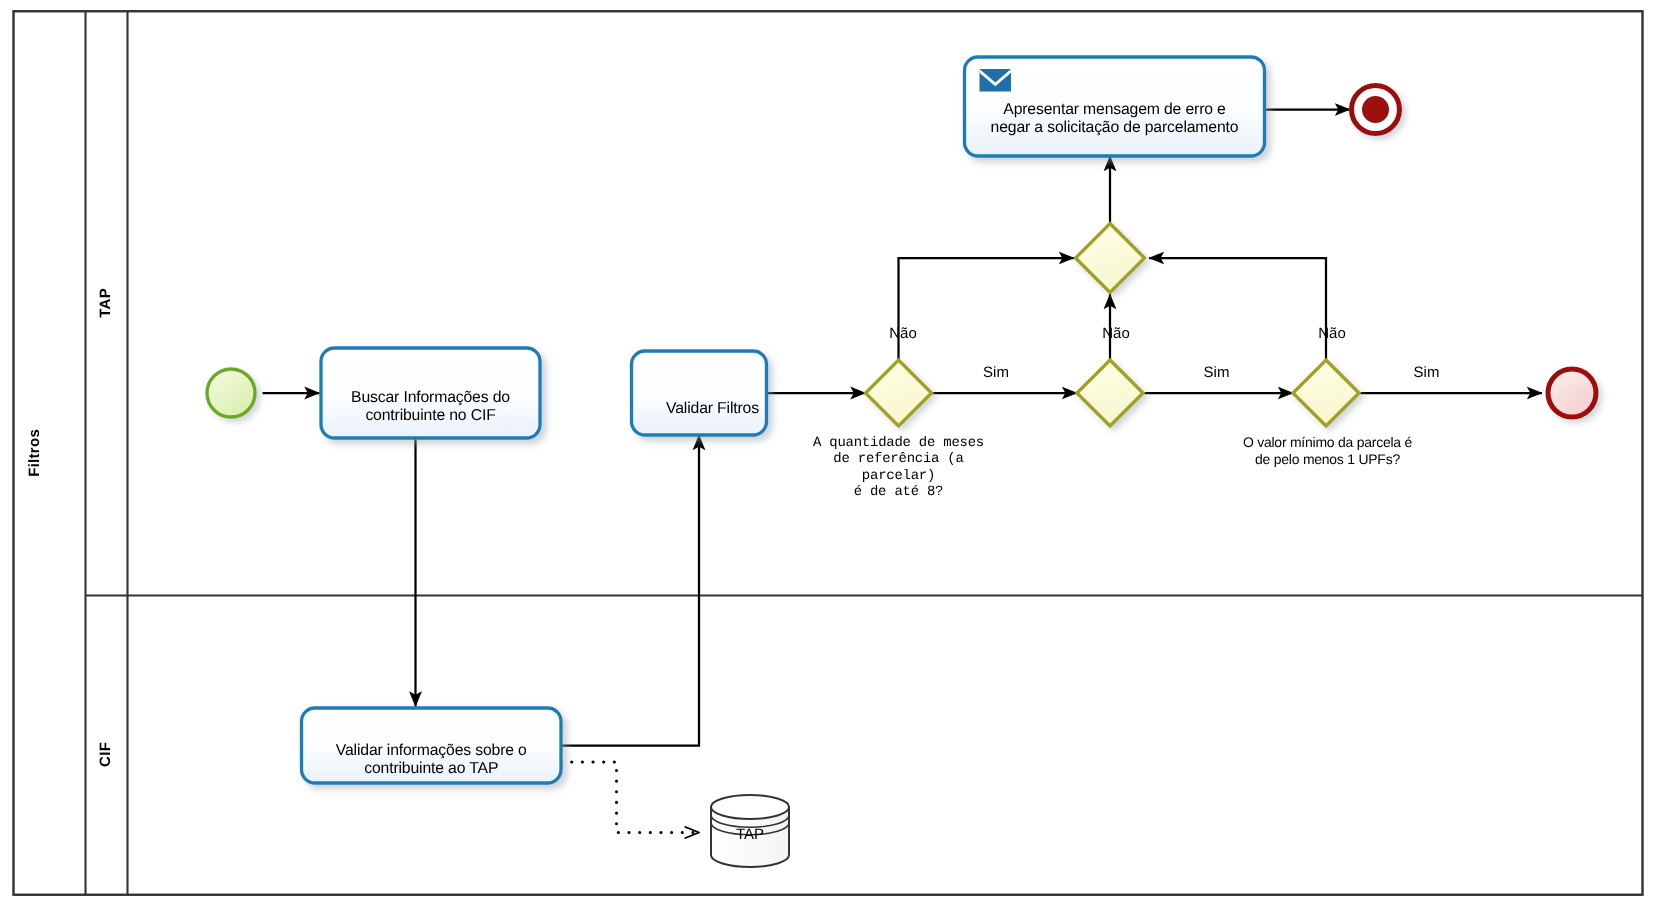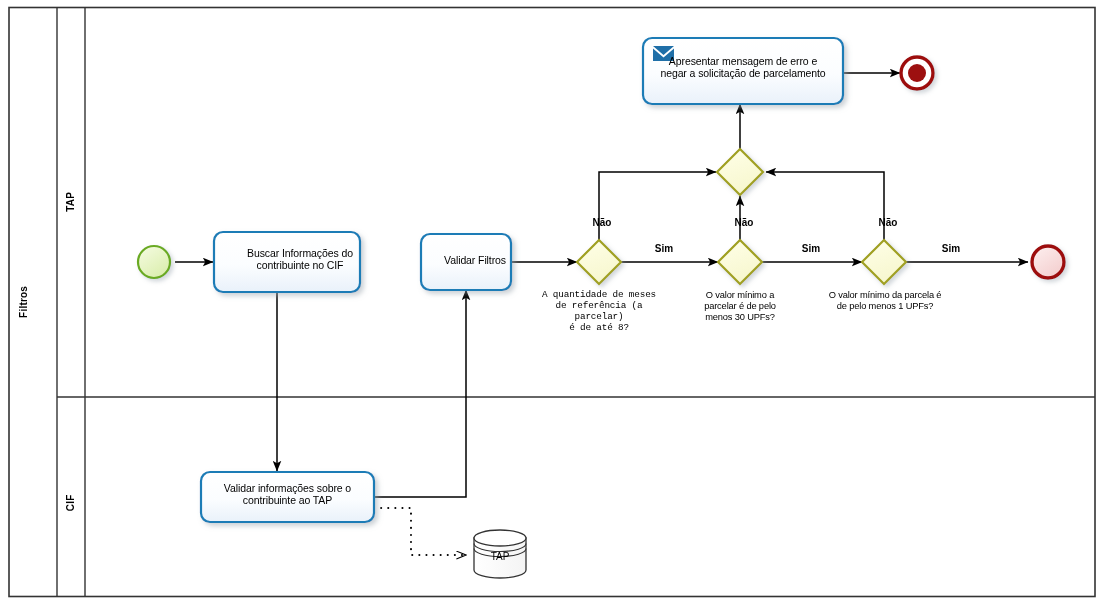--- a/index.html
+++ b/index.html
@@ -30,28 +30,28 @@
     font-family: "Liberation Sans", sans-serif;
     color: #000000;
     text-align: center;
     line-height: 1.18;
     white-space: pre-line;
     pointer-events: none;
   }
   .task-label {
     font-size: 10.5px;
     letter-spacing: -0.1px;
+    margin-top: 12px;
   }
   .gw-label {
     font-size: 9.3px;
     letter-spacing: -0.15px;
   }
   .flow-label {
     font-size: 10px;
-    font-weight: bold;
   }
   .lane-label {
     font-size: 10px;
     font-weight: bold;
     letter-spacing: 0.2px;
   }
   .rot {
     transform: rotate(-90deg);
     transform-origin: 50% 50%;
   }
@@ -207,38 +207,35 @@
       <path d="M474,548.5 A26,8 0 0 0 526,548.5" fill="none" stroke="#333333" stroke-width="1.1"></path>
     </g>
   </svg>
 
   <div class="lbl lane-label rot" style="left:-36px; top:296px; width:120px;">Filtros</div>
 
   <div class="lbl lane-label rot" style="left:31px; top:196px; width:80px;">TAP</div>
 
   <div class="lbl lane-label rot" style="left:31px; top:497px; width:80px;">CIF</div>
 
-  <div class="lbl task-label" style="left:217px; top:247px; width:140px;padding-left:13px;">Buscar Informações do
+  <div class="lbl task-label" style="left:217px; top:247px; width:140px;">Buscar Informações do
 contribuinte no CIF</div>
 
   <div class="lbl task-label" style="left:423px; top:254px; width:104px;">Validar Filtros</div>
 
   <div class="lbl task-label" style="left:647px; top:55px; width:192px;">Apresentar mensagem de erro e
 negar a solicitação de parcelamento</div>
 
   <div class="lbl task-label" style="left:203px; top:482px; width:169px;">Validar informações sobre o
 contribuinte ao TAP</div>
 
   <div class="lbl gw-label" style="left:531px; top:290px; width:136px;font-family:Liberation Mono, monospace;">A quantidade de meses
 de referência (a parcelar)
 é de até 8?</div>
 
-  <div class="lbl gw-label" style="left:681px; top:290px; width:118px;">O valor mínimo a
-parcelar é de pelo
-menos 30 UPFs?</div>
 
   <div class="lbl gw-label" style="left:820px; top:290px; width:130px;">O valor mínimo da parcela é
 de pelo menos 1 UPFs?</div>
 
   <div class="lbl flow-label" style="left:580px; top:217px; width:44px;">Não</div>
 
   <div class="lbl flow-label" style="left:722px; top:217px; width:44px;">Não</div>
 
   <div class="lbl flow-label" style="left:866px; top:217px; width:44px;">Não</div>
 

